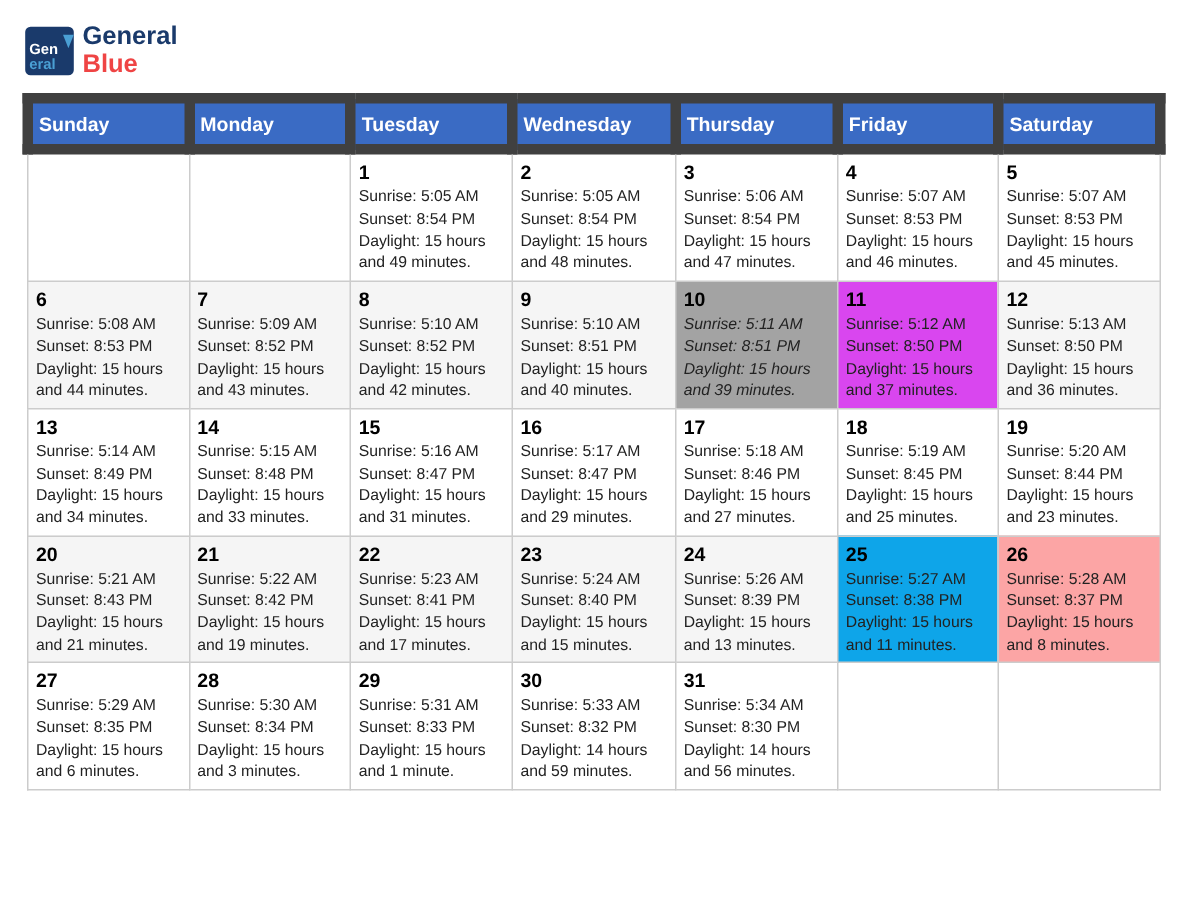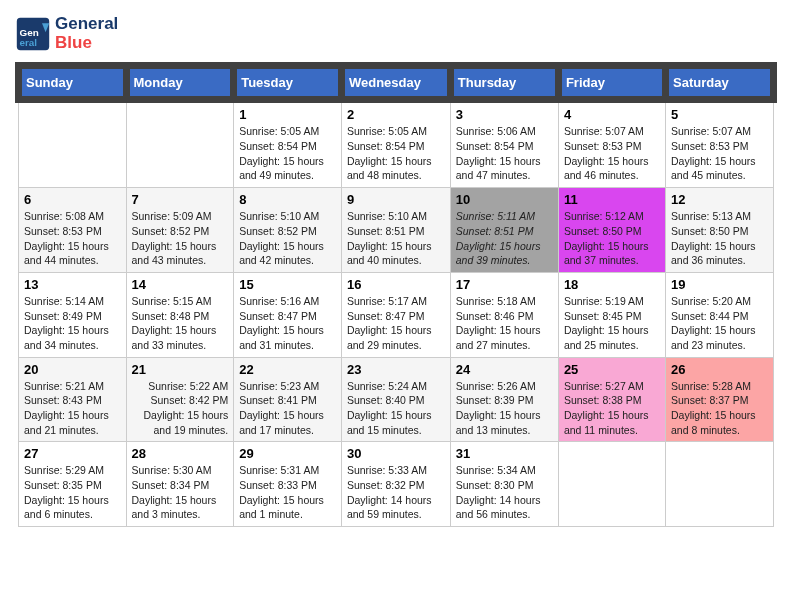--- a/index.html
+++ b/index.html
@@ -241,21 +241,21 @@
       </tr>
       <tr>
         <td style="background: rgb(245, 245, 245);">
           <div class="day-num">20</div>
           <div class="day-info" style="white-space: pre-line;">Sunrise: 5:21 AM
 Sunset: 8:43 PM
 Daylight: 15 hours and 21 minutes.</div>
         </td>
         <td style="background: rgb(245, 245, 245);">
           <div class="day-num">21</div>
-          <div class="day-info" style="white-space: pre-line; text-align: right;">Sunrise: 5:22 AM
+          <div class="day-info" style="white-space: pre-line;">Sunrise: 5:22 AM
 Sunset: 8:42 PM
 Daylight: 15 hours and 19 minutes.</div>
         </td>
         <td style="background: rgb(245, 245, 245);">
           <div class="day-num">22</div>
           <div class="day-info" style="white-space: pre-line;">Sunrise: 5:23 AM
 Sunset: 8:41 PM
 Daylight: 15 hours and 17 minutes.</div>
         </td>
         <td style="background: rgb(245, 245, 245);">
@@ -263,21 +263,21 @@
           <div class="day-info" style="white-space: pre-line;">Sunrise: 5:24 AM
 Sunset: 8:40 PM
 Daylight: 15 hours and 15 minutes.</div>
         </td>
         <td style="background: rgb(245, 245, 245);">
           <div class="day-num">24</div>
           <div class="day-info" style="white-space: pre-line;">Sunrise: 5:26 AM
 Sunset: 8:39 PM
 Daylight: 15 hours and 13 minutes.</div>
         </td>
-        <td style="background: #f9a8d4;">
+        <td style="background: #0ea5e9;">
           <div class="day-num">25</div>
           <div class="day-info" style="white-space: pre-line;">Sunrise: 5:27 AM
 Sunset: 8:38 PM
 Daylight: 15 hours and 11 minutes.</div>
         </td>
         <td style="background: #fca5a5;">
           <div class="day-num">26</div>
           <div class="day-info" style="white-space: pre-line;">Sunrise: 5:28 AM
 Sunset: 8:37 PM
 Daylight: 15 hours and 8 minutes.</div>

